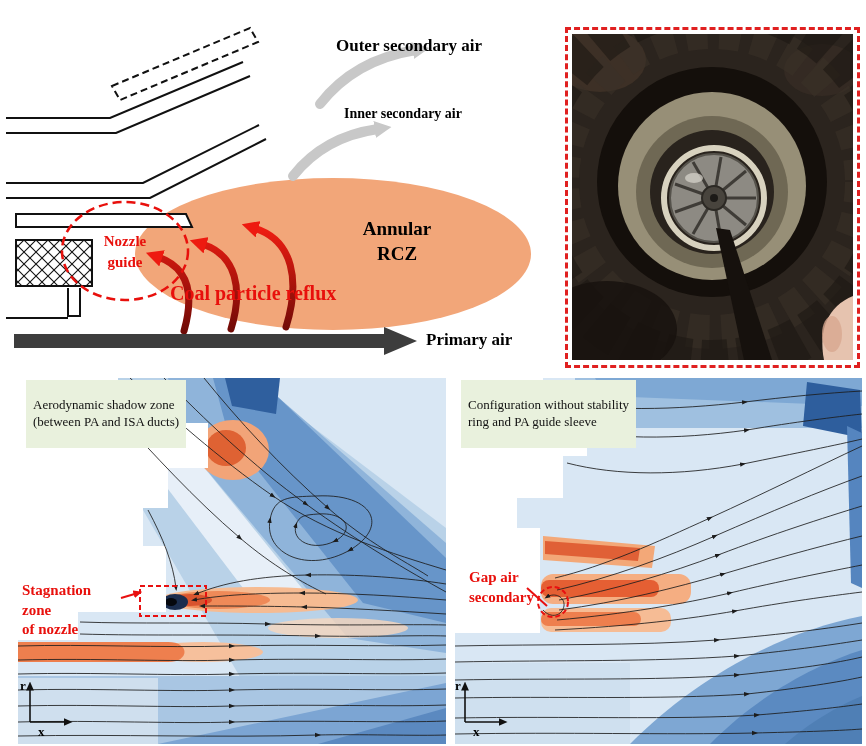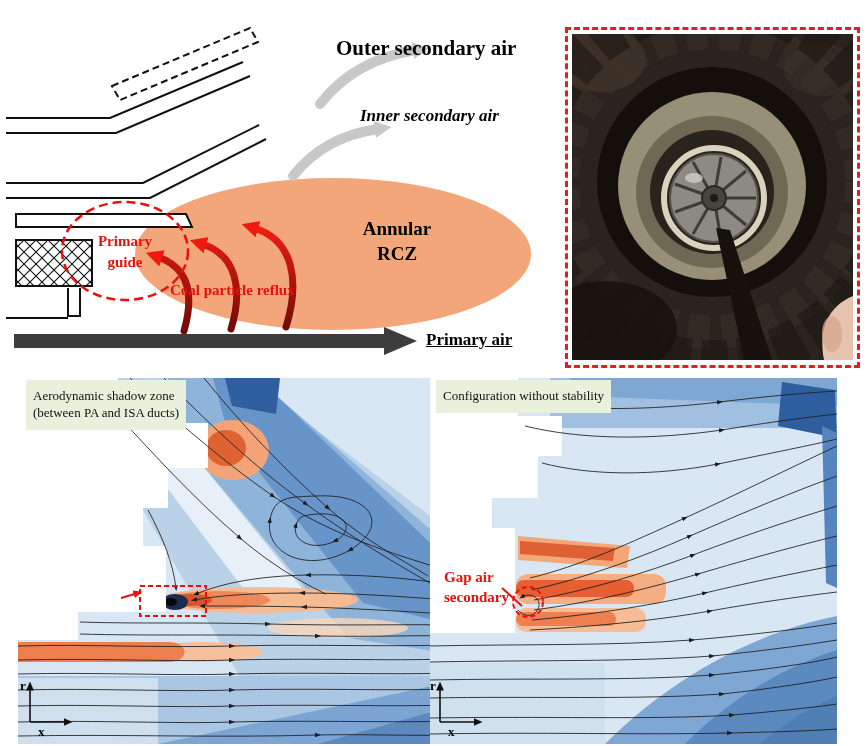--- a/index.html
+++ b/index.html
@@ -3,21 +3,21 @@
 <meta charset="utf-8">
 <style>
   html,body{margin:0;padding:0;background:#ffffff;}
   .canvas{position:relative;width:866px;height:746px;background:#ffffff;
           font-family:"Liberation Serif", serif;overflow:hidden;}
   .panel{position:absolute;}
   svg{display:block;}
   .lbl{position:absolute;font-weight:bold;color:#000;white-space:nowrap;}
   .lbl.center{text-align:center;white-space:normal;}
   .red{color:#e8100c;}
-  .cap{position:absolute;background:#e9f1dd;padding:8px 7px;font-size:13px;
+  .cap{position:absolute;background:#e9f1dd;padding:17px 7px;font-size:13px;
        line-height:1.3;color:#111;z-index:5;}
   .ann{position:absolute;color:#e8100c;font-weight:bold;font-size:15px;
        line-height:1.3;z-index:6;}
   .ax{position:absolute;font-weight:bold;font-size:13px;color:#000;z-index:6;}
   .photo-frame{position:absolute;left:565px;top:27px;width:295px;height:341px;
        border:3px dashed #e02020;box-sizing:border-box;padding:4px;background:#fff;}
 </style>
 </head>
 <body>
 
@@ -65,32 +65,32 @@
         <path d="M184,331 C194,296 190,268 158,257" marker-end="url(#rm)"></path>
         <path d="M231,329 C243,290 237,255 202,244" marker-end="url(#rm)"></path>
         <path d="M286,327 C300,282 294,240 254,228" marker-end="url(#rm)"></path>
       </g>
 
       <ellipse cx="125" cy="251" rx="63" ry="49" fill="none" stroke="#E8100C" stroke-width="2.5" stroke-dasharray="9 5"></ellipse>
 
       <path d="M14,334 L384,334 L384,327 L417,341 L384,355 L384,348 L14,348 Z" fill="#3D3D3D"></path>
     </svg>
 
-    <div class="lbl" style="left:336px;top:36px;font-size:21px;">Outer secondary air</div>
-    <div class="lbl" style="left:360px;top:106px;font-size:17px;font-style:italic;">Inner secondary air</div>
+    <div class="lbl" style="left:336px;top:36px;font-size:17px;">Outer secondary air</div>
+    <div class="lbl" style="left:344px;top:106px;font-size:14px;">Inner secondary air</div>
     <div class="lbl center" style="left:347px;top:216px;width:100px;font-size:19px;line-height:25px;">
       <div>Annular</div>
       <div>RCZ</div>
     </div>
     <div class="lbl center red" style="left:86px;top:231px;width:78px;font-size:15px;line-height:21px;">
-      <div>Primary</div>
+      <div>Nozzle</div>
       <div>guide</div>
     </div>
-    <div class="lbl red" style="left:170px;top:282px;font-size:15px;">Coal particle reflux</div>
-    <div class="lbl" style="left:426px;top:330px;font-size:17px;text-decoration:underline;">Primary air</div>
+    <div class="lbl red" style="left:170px;top:282px;font-size:20px;">Coal particle reflux</div>
+    <div class="lbl" style="left:426px;top:330px;font-size:17px;">Primary air</div>
   </div>
 
   <div class="photo-frame">
     <svg width="281" height="326" viewBox="0 0 281 326">
       <rect x="0" y="0" width="281" height="326" fill="#2b241e"></rect>
       <g>
         <ellipse cx="28" cy="26" rx="46" ry="32" fill="#49392b" opacity="0.6"></ellipse>
         <ellipse cx="250" cy="36" rx="38" ry="26" fill="#3a2f26" opacity="0.6"></ellipse>
         <circle cx="140" cy="148" r="150" fill="none" stroke="#3a3128" stroke-width="34" stroke-dasharray="22 12" opacity="0.55"></circle>
         <circle cx="140" cy="148" r="180" fill="none" stroke="#1c1713" stroke-width="44" stroke-dasharray="28 10" opacity="0.6"></circle>
@@ -190,25 +190,29 @@
       <g>
         <path d="M12,344 L12,308" stroke="#111" stroke-width="1.6" marker-end="url(#lax)"></path>
         <path d="M12,344 L50,344" stroke="#111" stroke-width="1.6" marker-end="url(#lax)"></path>
       </g>
     </svg>
 
     <div class="cap" style="left:8px;top:2px;">
       <div>Aerodynamic shadow zone</div>
       <div>(between PA and ISA ducts)</div>
     </div>
+    <div class="ann" style="left:4px;top:203px;width:100px;">
+      <div>Stagnation zone</div>
+      <div>of nozzle</div>
+    </div>
     <div class="ax" style="left:2px;top:300px;">r</div>
     <div class="ax" style="left:20px;top:346px;">x</div>
   </div>
 
-  <div class="panel" style="left:430px;top:378px;width:407px;height:256px;">
+  <div class="panel" style="left:455px;top:378px;width:407px;height:256px;">
     <svg width="407" height="366" viewBox="0 0 407 366">
       <defs>
         <marker id="ra" viewBox="0 0 8 8" refX="4" refY="4" markerWidth="7" markerHeight="7" orient="auto">
             <path d="M0,1 L8,4 L0,7 Z" fill="#1c1c1c"></path>
           </marker>
         <marker id="rax" viewBox="0 0 8 8" refX="4" refY="4" markerUnits="userSpaceOnUse" markerWidth="9" markerHeight="9" orient="auto">
             <path d="M0,0.5 L8,4 L0,7.5 Z" fill="#111"></path>
           </marker>
       </defs>
 
@@ -257,20 +261,21 @@
       </g>
 
       <g>
         <path d="M10,344 L10,308" stroke="#111" stroke-width="1.6" marker-end="url(#rax)"></path>
         <path d="M10,344 L48,344" stroke="#111" stroke-width="1.6" marker-end="url(#rax)"></path>
       </g>
     </svg>
 
     <div class="cap" style="left:6px;top:2px;">
       <div>Configuration without stability</div>
+      <div>ring and PA guide sleeve</div>
     </div>
     <div class="ann" style="left:14px;top:190px;width:62px;">
       <div>Gap air</div>
       <div>secondary</div>
     </div>
     <div class="ax" style="left:0px;top:300px;">r</div>
     <div class="ax" style="left:18px;top:346px;">x</div>
   </div>
 
 </div>

